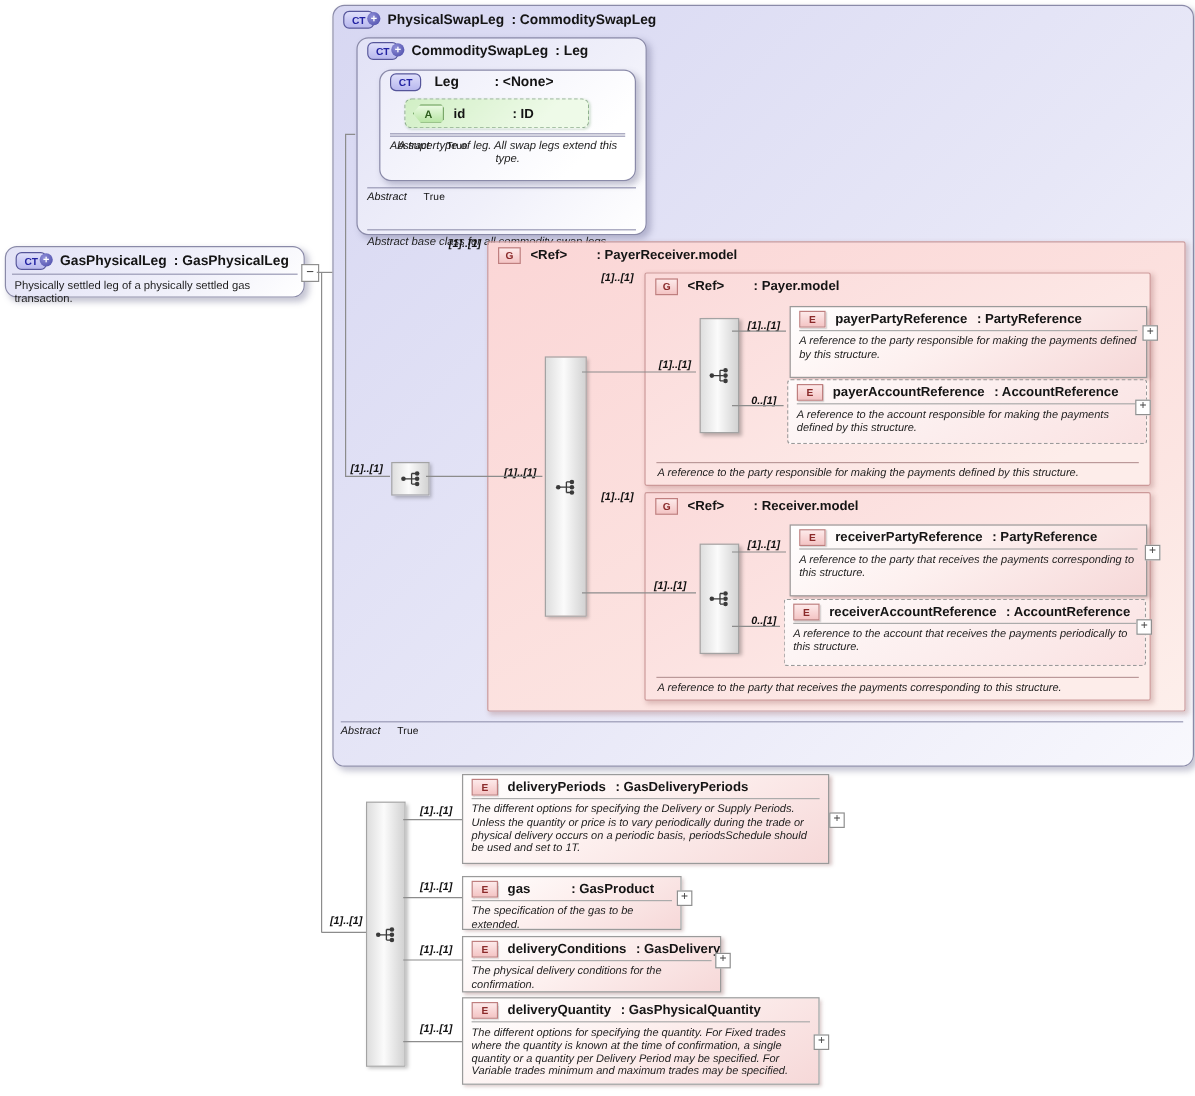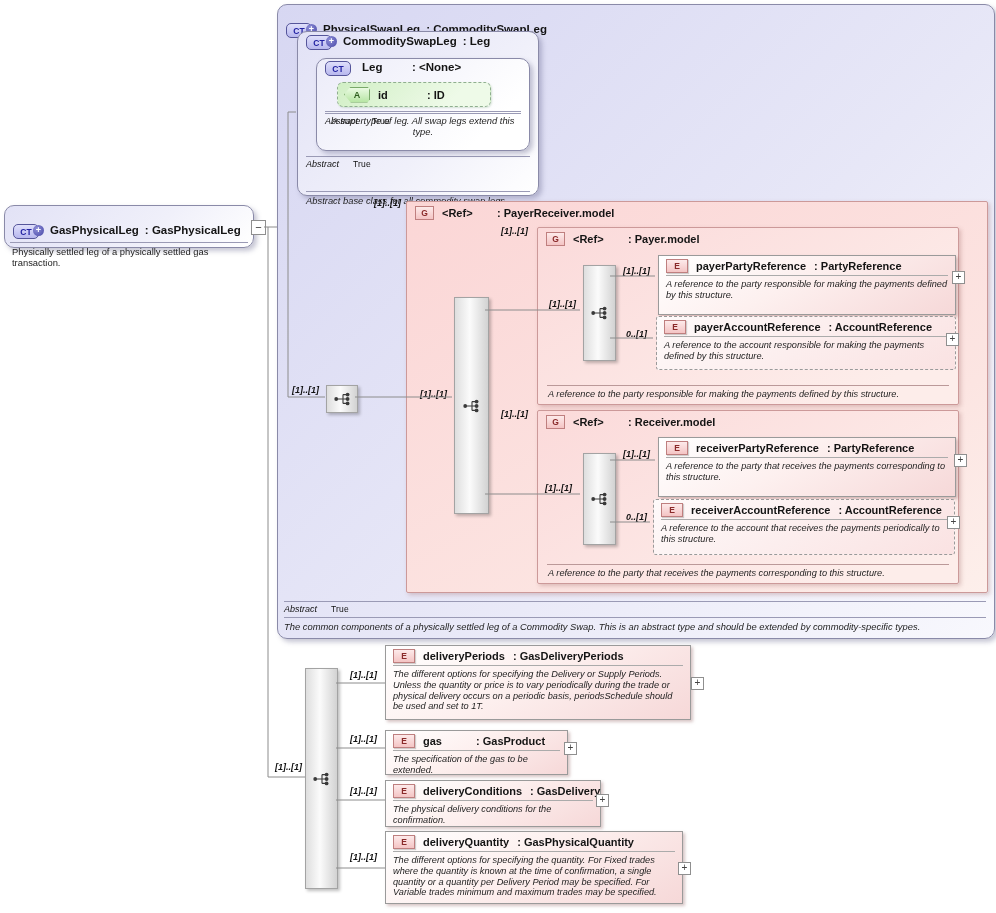--- a/index.html
+++ b/index.html
@@ -4,21 +4,21 @@
 <style>
   html,body{margin:0;padding:0;background:#ffffff;}
   .page{position:relative;width:996px;height:913px;font-family:"Liberation Sans",sans-serif;background:#fff;overflow:hidden;}
   .wires{position:absolute;left:0;top:0;z-index:50;pointer-events:none;}
 
   
   .tbox{position:absolute;border:1.5px solid #8a8aa8;border-radius:10px;box-shadow:3px 3px 5px rgba(90,90,130,.35);z-index:2;}
   .lav1{background:linear-gradient(135deg,#d7d7f2 0%,#e7e7f7 55%,#f8f8fd 100%);}
   .lav2{background:linear-gradient(135deg,#e2e2f6 0%,#f0f0fa 60%,#ffffff 100%);}
   .lav3{background:linear-gradient(135deg,#ececf9 0%,#ffffff 80%);}
-  .thead{display:flex;gap:6px;padding:18px 8px 2px;font-size:11.5px;font-weight:bold;color:#141414;white-space:nowrap;}
+  .thead{display:flex;align-items:center;gap:6px;padding:4px 8px 2px;font-size:11.5px;font-weight:bold;color:#141414;white-space:nowrap;}
   .tdesc{margin:1px 5px 0;border-top:1px solid #9a9ab5;padding:3px 2px 2px;font-size:9.4px;color:#1d1d1d;line-height:11px;}
 
   .ct{position:relative;display:inline-flex;align-items:center;justify-content:center;width:24px;height:13px;border:1.2px solid #55559a;border-radius:5px;background:linear-gradient(#dfdffb,#b8b8ee);color:#2222a2;font-size:8.5px;font-weight:bold;flex:none;margin-right:5px;}
   .ctbadge{position:absolute;right:-6px;top:0;width:11px;height:11px;border-radius:50%;background:radial-gradient(circle at 35% 35%,#8f8fd8,#4747a6);color:#fff;font-size:9px;line-height:11px;text-align:center;font-weight:bold;}
   .eicon{display:inline-flex;align-items:center;justify-content:center;width:20px;height:12px;border:1px solid #bf7f7f;background:linear-gradient(#fdeaea,#f4c4c4);color:#8a2a2a;font-size:8.5px;font-weight:bold;flex:none;box-shadow:1px 1px 1px rgba(0,0,0,.18);}
   .gicon{display:inline-flex;align-items:center;justify-content:center;width:17px;height:12px;border:1px solid #bf7f7f;background:linear-gradient(#fdeaea,#f4c4c4);color:#8a2a2a;font-size:8.5px;font-weight:bold;flex:none;}
   .aicon{display:inline-flex;align-items:center;justify-content:center;width:24px;height:14px;background:linear-gradient(#eafae2,#b7e5a4);color:#2e5e1e;font-size:9px;font-weight:bold;flex:none;clip-path:polygon(0 50%,26% 0,90% 0,100% 20%,100% 80%,90% 100%,26% 100%);border:1px solid #79a869;}
 
   
   .elem{position:absolute;border:1px solid #9a9a9a;background:linear-gradient(150deg,#ffffff 0%,#fdf0ef 45%,#f6d8d8 100%);box-shadow:2px 2px 3px rgba(140,90,90,.35);z-index:6;}
@@ -255,21 +255,20 @@
         </div>
 
         <div class="gfoot">A reference to the party that receives the payments corresponding to this structure.</div>
       </div>
     </div>
 
     <div class="meta" style="left:6px;right:8px;top:596px;">
       <span class="mlabel">Abstract</span>
       <span class="mvalue">True</span>
     </div>
-    <div class="mdesc" style="left:6px;right:8px;top:612px;">The common components of a physically settled leg of a Commodity Swap. This is an abstract type and should be extended by commodity-specific types.</div>
   </div>
 
   <div class="plus" style="left:952px;top:271px;">+</div>
   <div class="plus" style="left:946px;top:333px;">+</div>
   <div class="plus" style="left:954px;top:454px;">+</div>
   <div class="plus" style="left:947px;top:516px;">+</div>
 
   <div class="card" style="left:275px;top:762px;">[1]..[1]</div>
   <div class="bar" style="left:305px;top:668px;width:31px;height:219px;">
     <svg viewBox="0 0 19 16" width="19" height="16">

